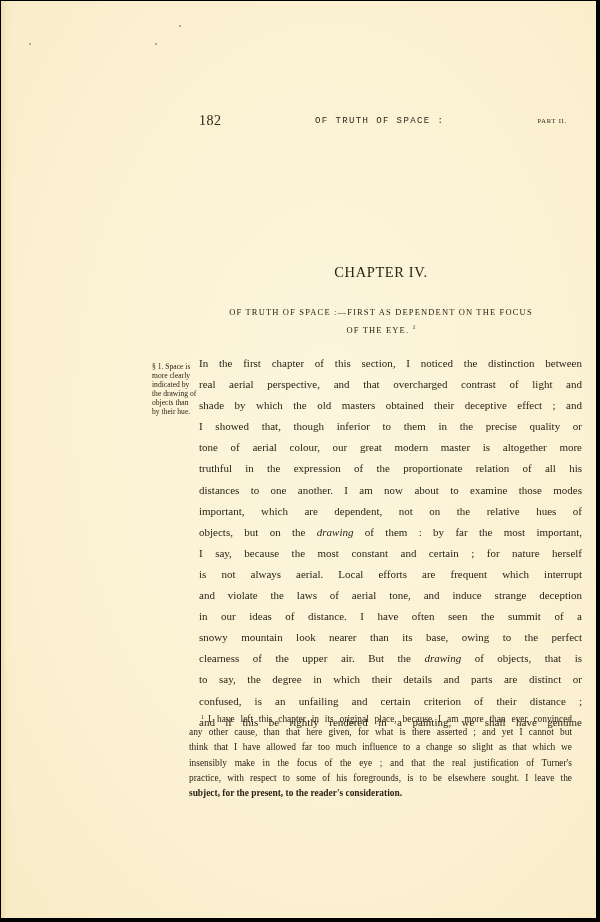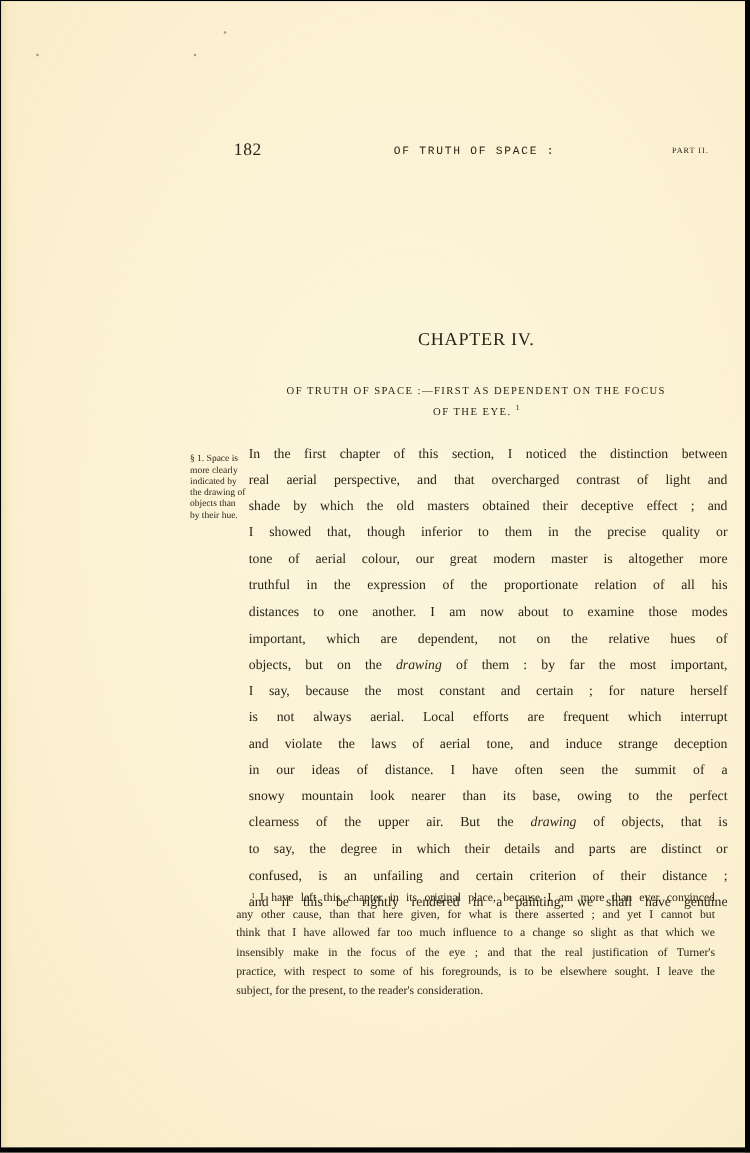--- a/index.html
+++ b/index.html
@@ -28,21 +28,21 @@
     }
     .running-head {
       position: absolute;
       top: 112px;
       left: 186px;
       width: 388px;
       height: 20px;
     }
     .page-number {
       position: absolute;
-      left: 0;
+      left: 12px;
       top: 0;
       font-size: 14px;
       font-family: "Liberation Serif", serif;
       letter-spacing: 0.5px;
     }
     .running-title {
       position: absolute;
       left: 128px;
       top: 3px;
       font-size: 9px;
@@ -130,20 +130,21 @@
       white-space: nowrap;
       text-align: justify;
       text-align-last: justify;
       height: 15.2px;
     }
     .footnote .line.first {
       padding-left: 12px;
     }
     .footnote .line.last {
       text-align-last: left;
+      font-weight: bold;
     }
     .footnote sup {
       font-size: 6px;
       vertical-align: 3px;
       margin-right: 4px;
     }
     .speck {
       position: absolute;
       width: 1.5px;
       height: 1.5px;

